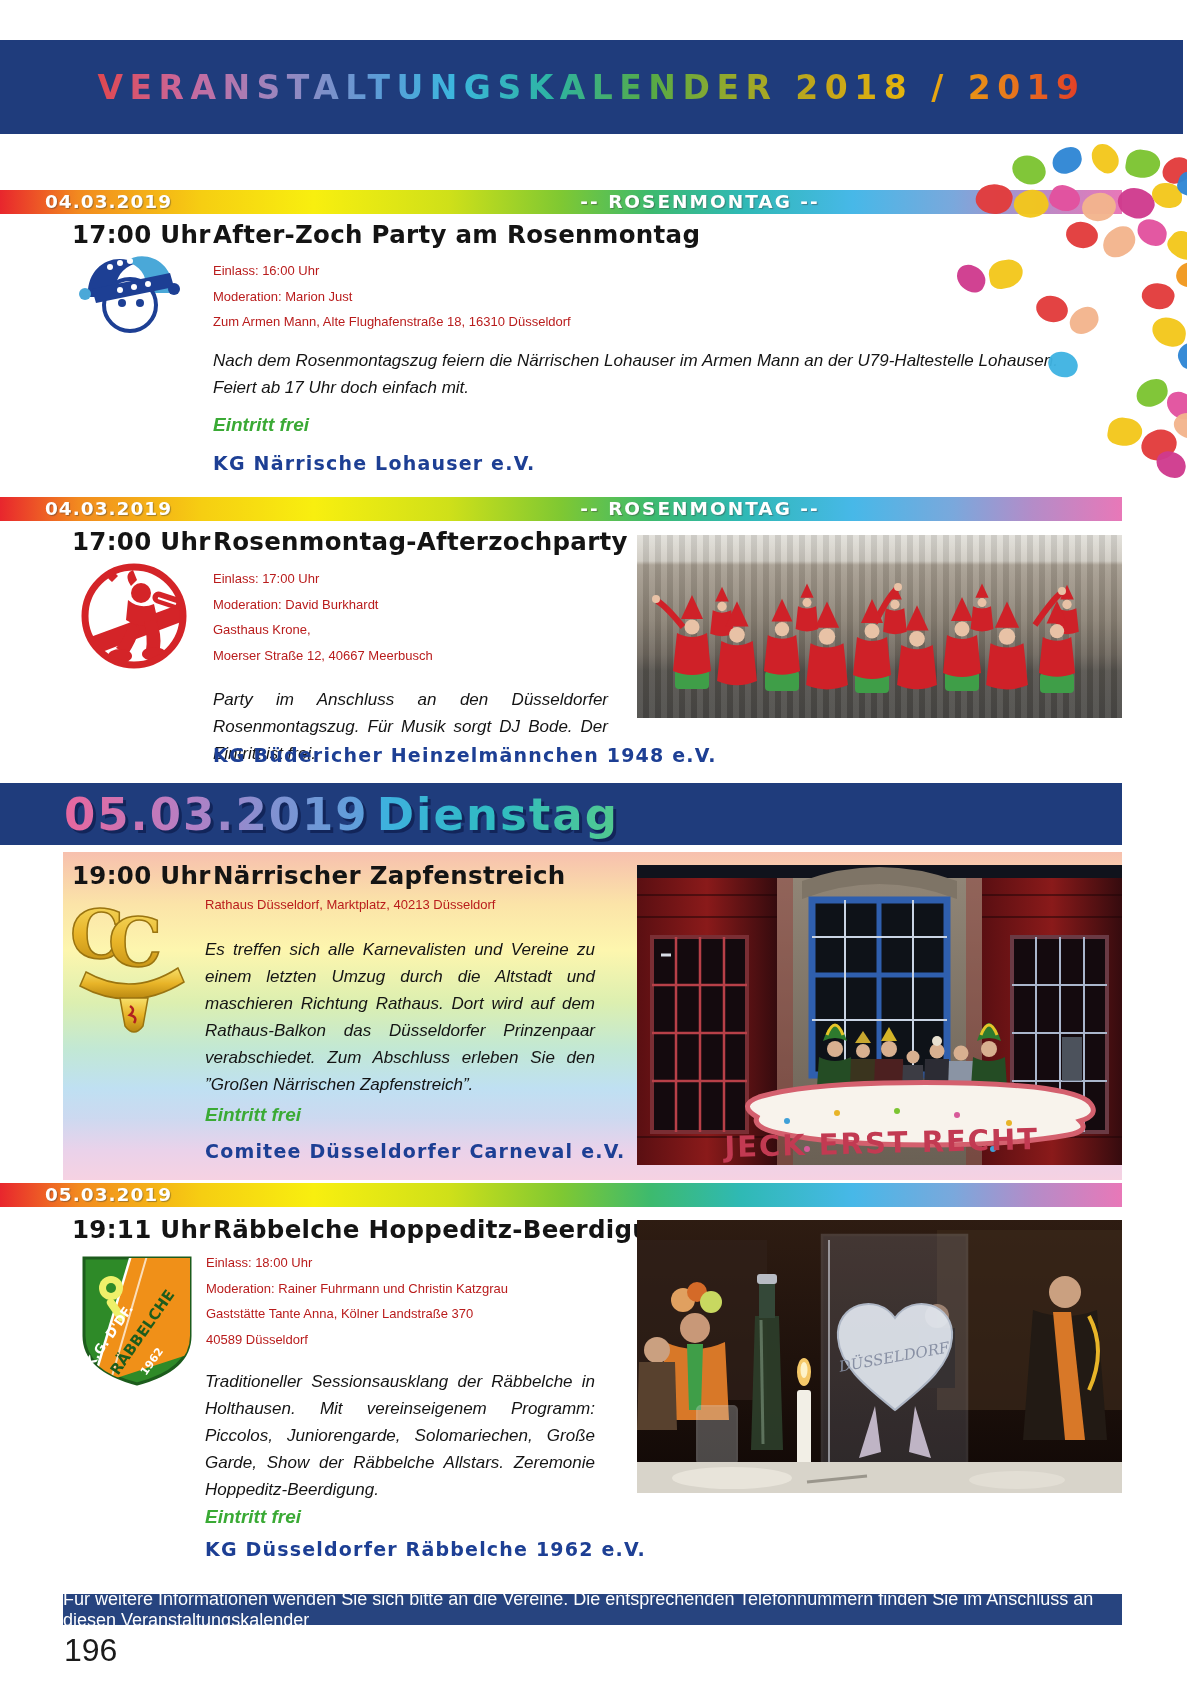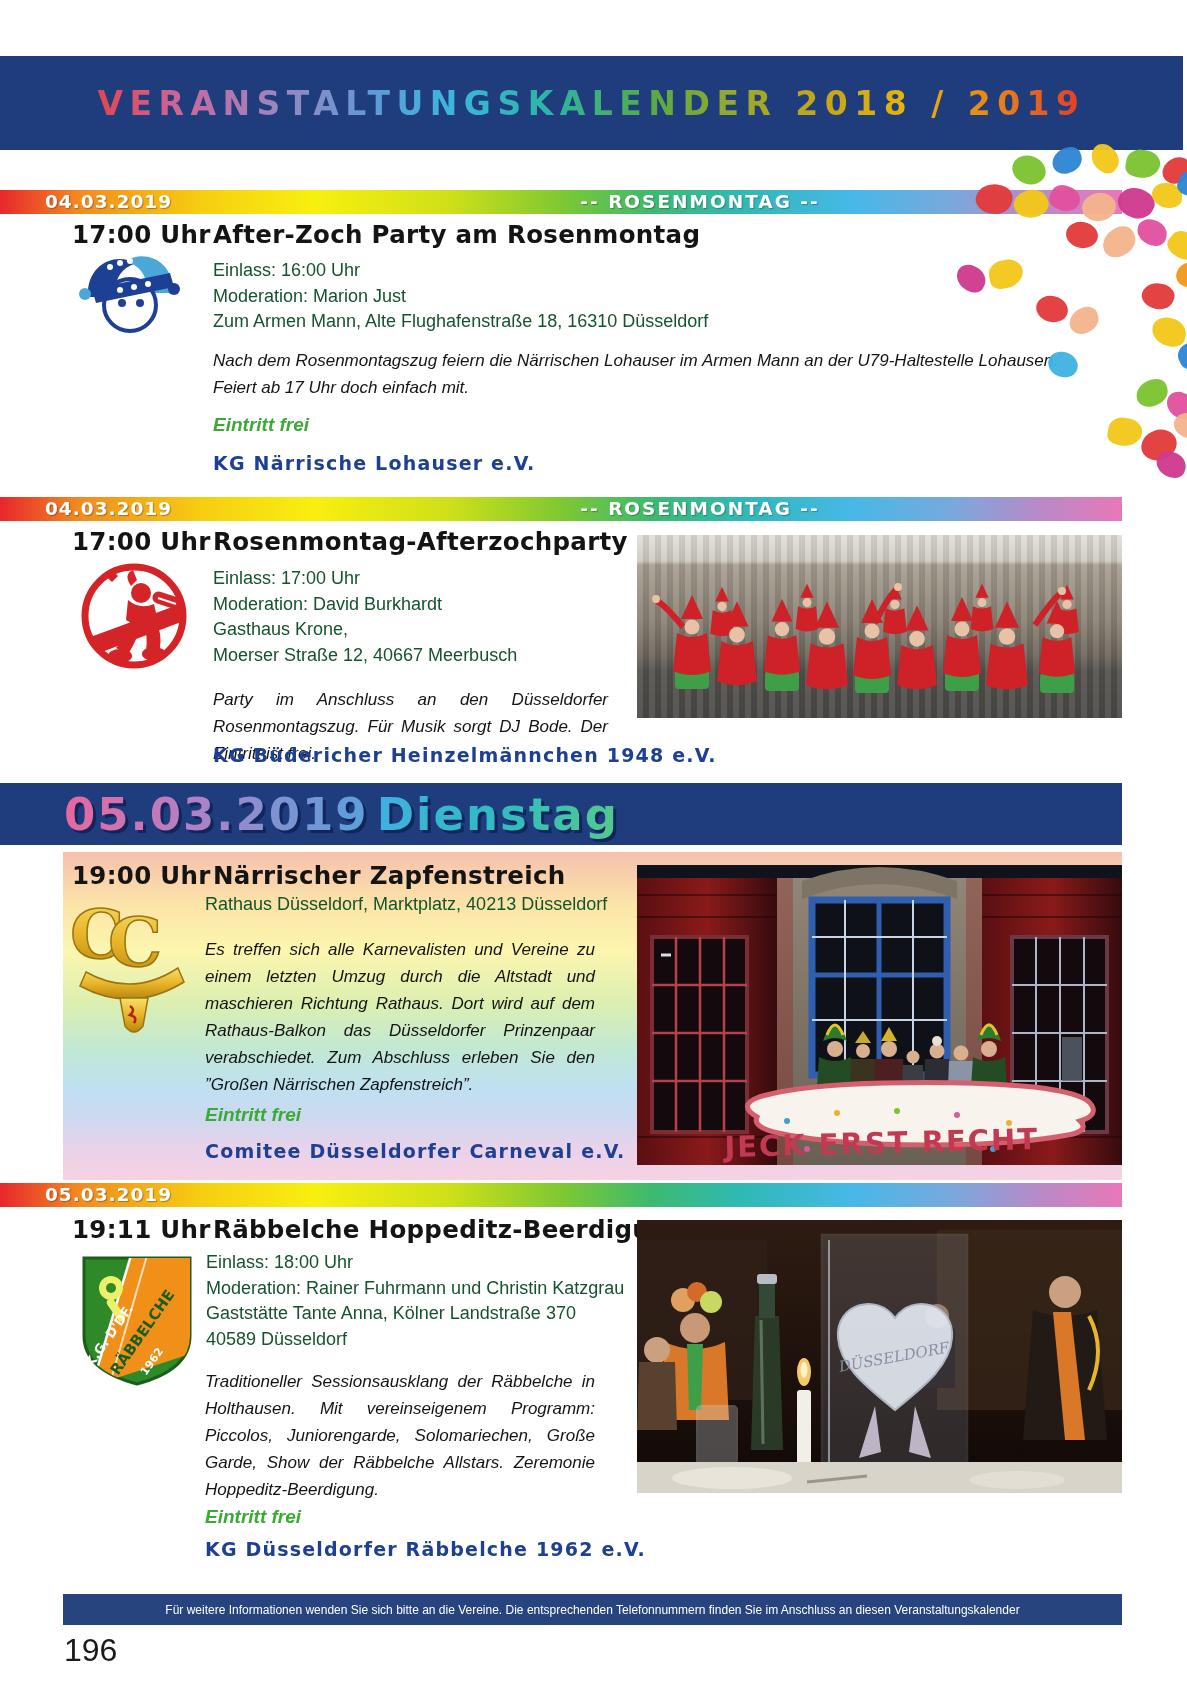--- a/index.html
+++ b/index.html
@@ -1,20 +1,20 @@
 <!DOCTYPE html>
 <html><head>
 <meta charset="utf-8">
 <style>
   html,body{margin:0;padding:0;background:#fff;}
   .page{position:relative;width:1187px;height:1684px;background:#fff;overflow:hidden;
         font-family:"Liberation Sans",sans-serif;color:#111;}
 
   
-  .header{position:absolute;left:0;top:56px;width:1183px;height:94px;background:#1f3c7c;
+  .header{position:absolute;left:0;top:40px;width:1183px;height:94px;background:#1f3c7c;
           display:flex;align-items:center;justify-content:center;z-index:1;}
   .header-title{font-family:"DejaVu Sans",sans-serif;font-weight:bold;font-size:33px;letter-spacing:6.5px;
         white-space:nowrap;
         background-image:linear-gradient(90deg,#e0474f,#c8699e 9%,#9d85bd 18%,#5e9bd6 28%,#3cb6de 36%,
           #2db4a2 46%,#56aa46 56%,#94a92c 64%,#c7a619 74%,#e6b50c 82%,#e8821a 91%,#e23a28);
         -webkit-background-clip:text;background-clip:text;color:transparent;}
 
   
   .datebar{position:absolute;left:0;width:1122px;height:24px;z-index:1;
         background:linear-gradient(90deg,#e8262d,#f28a1f 7%,#f6ce12 18%,#f8ef0f 28%,#cfe019 40%,
@@ -31,42 +31,42 @@
   .banner span{font-family:"DejaVu Sans",sans-serif;font-weight:bold;font-size:45px;letter-spacing:2px;
         color:transparent;-webkit-background-clip:text;background-clip:text;
         filter:drop-shadow(3px 3px 0 #12255a);}
   .banner .bd{background-image:linear-gradient(90deg,#e8679e,#b57fc4 40%,#7f92d2 70%,#5aa0dc);}
   .banner .bday{background-image:linear-gradient(90deg,#3fb0e0,#2fbcc2 50%,#52c98e);margin-left:8px;}
 
   
   .evrow{position:absolute;display:flex;font-family:"DejaVu Sans",sans-serif;font-weight:bold;
         font-size:24.5px;letter-spacing:.3px;color:#141414;z-index:2;white-space:nowrap;}
   .evrow .time{width:133px;margin-right:8px;flex:none;}
-  .details{position:absolute;font-size:18px;color:#14532d;line-height:25.5px;z-index:2;}
+  .details{position:absolute;font-size:13px;color:#b91c1c;line-height:25.5px;z-index:2;}
   .desc{position:absolute;font-size:17px;font-style:italic;color:#141414;line-height:27px;
         text-align:justify;z-index:2;}
   .adm{position:absolute;font-size:19px;font-weight:bold;font-style:italic;color:#3aaa35;z-index:2;}
   .org{position:absolute;font-family:"DejaVu Sans",sans-serif;font-weight:bold;font-size:19px;
         color:#1d3f94;letter-spacing:1.2px;z-index:2;white-space:nowrap;}
   .logo{position:absolute;z-index:2;}
 
   
   .panel3{position:absolute;left:63px;top:852px;width:1059px;height:328px;z-index:0;
         background:linear-gradient(180deg,#f7c0ae,#fbe4a8 16%,#fdf6ae 30%,#dcefb0 46%,#c2e8d4 60%,
           #bfe0f2 72%,#ccd9f0 81%,#ead2ea 91%,#f6d2e2);}
 
   
   .photo{position:absolute;z-index:2;overflow:hidden;}
   .photo2bg{background:
       repeating-linear-gradient(90deg,rgba(255,255,255,.07) 0 6px,rgba(0,0,0,.09) 6px 12px),
       linear-gradient(180deg,#e2e0da 0px,#cfcbc2 26px,#a89f92 30px,#8a8174 86px,#6e675e 120px,#55524d 136px,#4b4a47 100%);}
 
   
   .footerbar{position:absolute;left:63px;top:1594px;width:1059px;height:31px;background:#27447f;
-        color:#fff;display:flex;align-items:center;justify-content:center;font-size:12px;z-index:2;}
+        color:#fff;display:flex;align-items:center;justify-content:center;font-size:18px;z-index:2;}
   .pagenum{position:absolute;left:64px;top:1632px;font-size:32px;color:#1a1a1a;z-index:2;}
 
   
   #confetti{position:absolute;inset:0;z-index:6;pointer-events:none;}
   .cf{position:absolute;opacity:.96;}
 </style>
 </head>
 <body>
 
 <div class="page">

